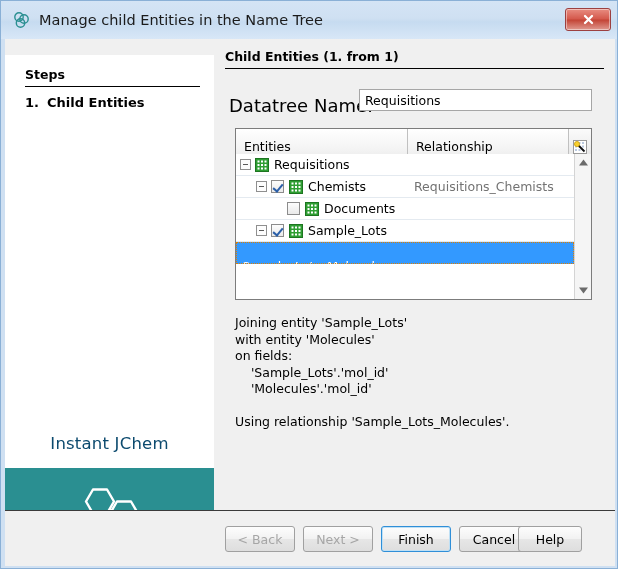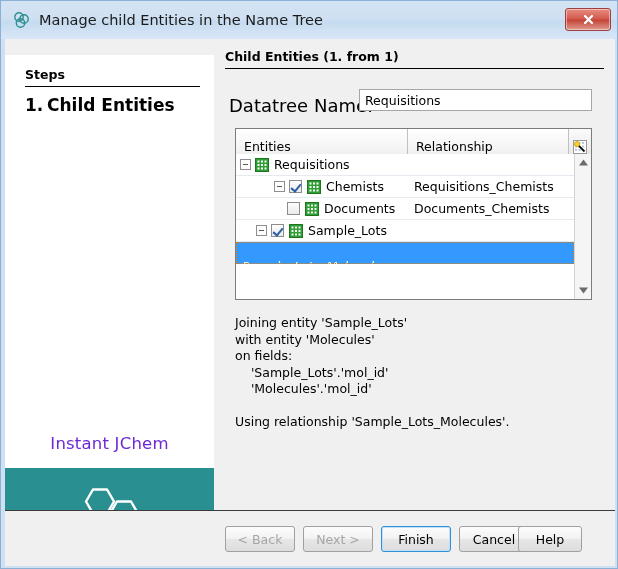--- a/index.html
+++ b/index.html
@@ -96,34 +96,34 @@
     top: 31px;
     width: 175px;
     height: 1px;
     background: #000000;
   }
   .step-item {
     position: absolute;
     left: 20px;
     top: 40px;
     font-weight: bold;
-    font-size: 17px;
+    font-size: 13px;
     color: #000;
     white-space: nowrap;
   }
   .step-num { display: inline-block; width: 22px; }
 
   .brand-name {
     position: absolute;
     left: 0;
     top: 379px;
     width: 209px;
     text-align: center;
     font-size: 16.5px;
-    color: #6d28d9;
+    color: #0c4a6e;
     letter-spacing: 0.2px;
   }
   .brand-panel {
     position: absolute;
     left: 0;
     top: 413px;
     width: 209px;
     height: 95px;
     background-color: #2a8f91;
     background-image:
@@ -266,21 +266,21 @@
     overflow: hidden;
     white-space: nowrap;
   }
   .cell-rel {
     width: 166px;
     box-sizing: border-box;
     height: 100%;
     display: flex;
     align-items: center;
     padding-left: 6px;
-    color: #000000;
+    color: #737373;
     font-size: 12.5px;
     white-space: nowrap;
     overflow: hidden;
   }
   .selected .cell-rel { color: #ffffff; margin-top: 26px; }
   .ent-label { color: #000; }
   .selected .ent-label { color: #ffffff; }
 
   .expander {
     width: 11px;
@@ -522,21 +522,21 @@
                       <rect x="9.5" y="9.5" width="2" height="2"></rect>
                   </g>
                 </svg>
               </span>
               <span class="ent-label">Requisitions</span>
             </div>
             <div class="cell-rel"></div>
           </div>
 
           <div class="trow">
-            <div class="cell-ent" style="padding-left:38px;">
+            <div class="cell-ent" style="padding-left:20px;">
               <span class="expander"></span>
               <span class="chk checked"></span>
               <span class="grid-icon">
                 <svg width="14" height="14" viewBox="0 0 14 14">
                   <rect x="0.5" y="0.5" width="13" height="13" fill="#2e9e32" stroke="#1d7521"></rect>
                   <g fill="#ffffff">
                     <rect x="2.5" y="2.5" width="2" height="2"></rect>
                       <rect x="6" y="2.5" width="2" height="2"></rect>
                       <rect x="9.5" y="2.5" width="2" height="2"></rect>
                     <rect x="2.5" y="6" width="2" height="2"></rect>
@@ -568,21 +568,20 @@
                       <rect x="6" y="6" width="2" height="2"></rect>
                       <rect x="9.5" y="6" width="2" height="2"></rect>
                     <rect x="2.5" y="9.5" width="2" height="2"></rect>
                       <rect x="6" y="9.5" width="2" height="2"></rect>
                       <rect x="9.5" y="9.5" width="2" height="2"></rect>
                   </g>
                 </svg>
               </span>
               <span class="ent-label">Documents</span>
             </div>
-            <div class="cell-rel">Documents_Chemists</div>
           </div>
 
           <div class="trow">
             <div class="cell-ent" style="padding-left:20px;align-items:center;">
               <span class="expander"></span>
               <span class="chk checked"></span>
               <span class="grid-icon">
                 <svg width="14" height="14" viewBox="0 0 14 14">
                   <rect x="0.5" y="0.5" width="13" height="13" fill="#2e9e32" stroke="#1d7521"></rect>
                   <g fill="#ffffff">

